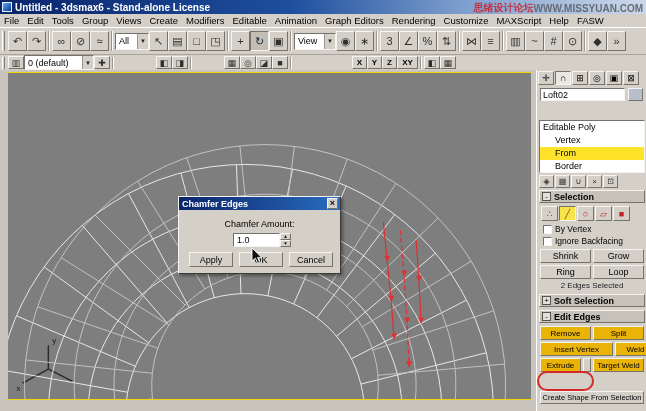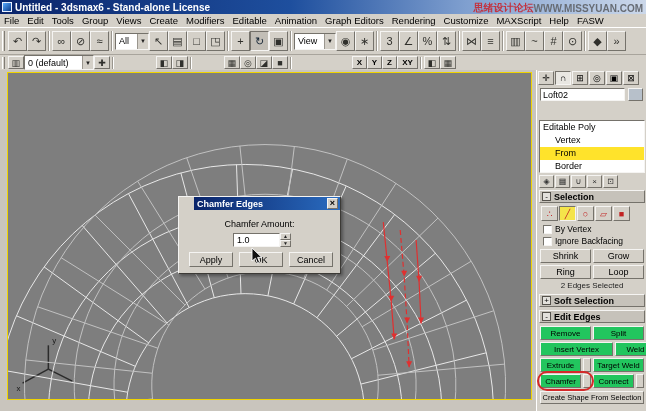--- a/index.html
+++ b/index.html
@@ -75,31 +75,31 @@
   .subrow { position:absolute; left:4px; top:136px; display:flex; gap:1px; }
   .sub { width:17px; height:15px; background:#d4d0c8; color:#c22222; font-size:9px;
     display:flex; align-items:center; justify-content:center; }
   .sub.pressed { border-color:#75726b #f5f4f2 #f5f4f2 #75726b; background:#f5e44a; }
   .cbrow { position:absolute; left:6px; display:flex; align-items:center; gap:3px; font-size:8.5px; }
   .cbbox { width:9px; height:9px; background:#fff; flex:none; }
   .prow { position:absolute; left:3px; display:flex; gap:2px; }
   .pbtn { width:51px; height:14px; background:#d4d0c8; font-size:9px; display:flex; align-items:center; justify-content:center; }
   .status { position:absolute; left:0; top:211px; width:110px; text-align:center; font-size:8px; color:#222; }
   .eerow { position:absolute; left:3px; display:flex; gap:2px; align-items:center; }
-  .ee { height:14px; background:#22c55e; font-size:8px; display:flex; align-items:center; justify-content:center; white-space:nowrap; overflow:hidden; }
+  .ee { height:14px; background:#eab308; font-size:8px; display:flex; align-items:center; justify-content:center; white-space:nowrap; overflow:hidden; }
   .set { width:8px; height:14px; background:#d4d0c8; flex:none; }
   .createshape { position:absolute; left:3px; top:321px; width:104px; height:13px; background:#d4d0c8;
     font-size:7.5px; display:flex; align-items:center; justify-content:center; }
   .red-ellipse { position:absolute; left:0; top:301px; width:57px; height:20px;
     border:2px solid #d42a2a; border-radius:11px; z-index:6; }
 
   
   .dialog { position:absolute; left:178px; top:196px; width:163px; height:78px; background:#d4d0c8;
     border:1px solid; border-color:#f5f4f2 #3c3a36 #3c3a36 #f5f4f2; z-index:40;
-    box-shadow:2px 2px 3px rgba(0,0,0,0.35);padding-left:15px; }
+    box-shadow:2px 2px 3px rgba(0,0,0,0.35); }
   .dtitle { height:13px; background:linear-gradient(90deg,#0a246a,#2a6cc0); display:flex;
     align-items:center; color:#fff; font-size:9px; font-weight:bold; padding-left:3px; }
   .dclose { margin-left:auto; margin-right:2px; width:11px; height:11px; background:#d4d0c8;
     color:#000; font-size:9px; line-height:9px; text-align:center; font-weight:bold; }
   .dlabel { position:absolute; left:0; top:22px; width:100%; text-align:center; font-size:9px; }
   .spinner { position:absolute; left:54px; top:36px; display:flex; }
   .spinfield { width:47px; height:14px; background:#fff; font-size:9px; line-height:12px; padding:0 3px; }
   .spincol { display:flex; flex-direction:column; }
   .spin { width:11px; height:7px; background:#d4d0c8; font-size:5px; line-height:5px; text-align:center; color:#222; }
   .dbtn { position:absolute; top:55px; width:44px; height:15px; background:#d4d0c8; font-size:9px;
@@ -347,26 +347,20 @@
     <div class="eerow" style="top:272px">
       <span class="ee raised" style="width:73px">Insert Vertex</span>
       <span class="ee raised" style="width:41px">Weld</span>
       <span class="set raised"></span>
     </div>
     <div class="eerow" style="top:288px">
       <span class="ee raised" style="width:41px">Extrude</span>
       <span class="set raised"></span>
       <span class="ee raised" style="width:51px">Target Weld</span>
     </div>
-    <div class="eerow" style="top:304px">
-      <span class="ee raised" style="width:41px">Chamfer</span>
-      <span class="set raised"></span>
-      <span class="ee raised" style="width:41px">Connect</span>
-      <span class="set raised"></span>
-    </div>
     <div class="red-ellipse"></div>
     <div class="createshape raised">Create Shape From Selection</div>
   </div>
 
   <div class="dialog">
     <div class="dtitle">
       <span>Chamfer Edges</span>
       <span class="dclose raised">×</span>
     </div>
     <div class="dlabel">Chamfer Amount:</div>

